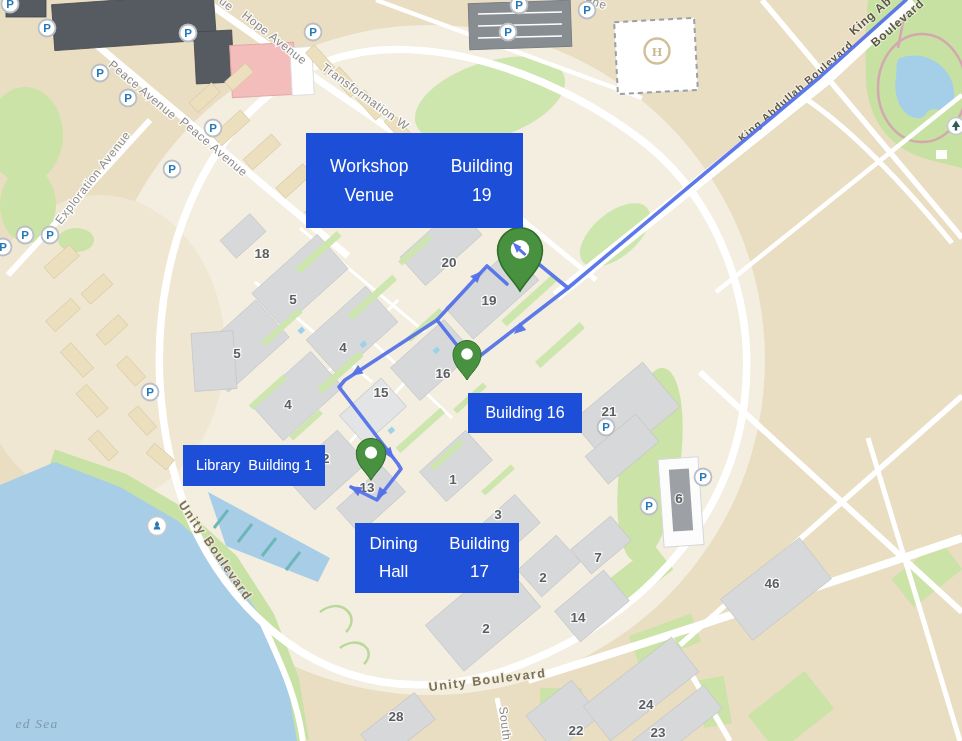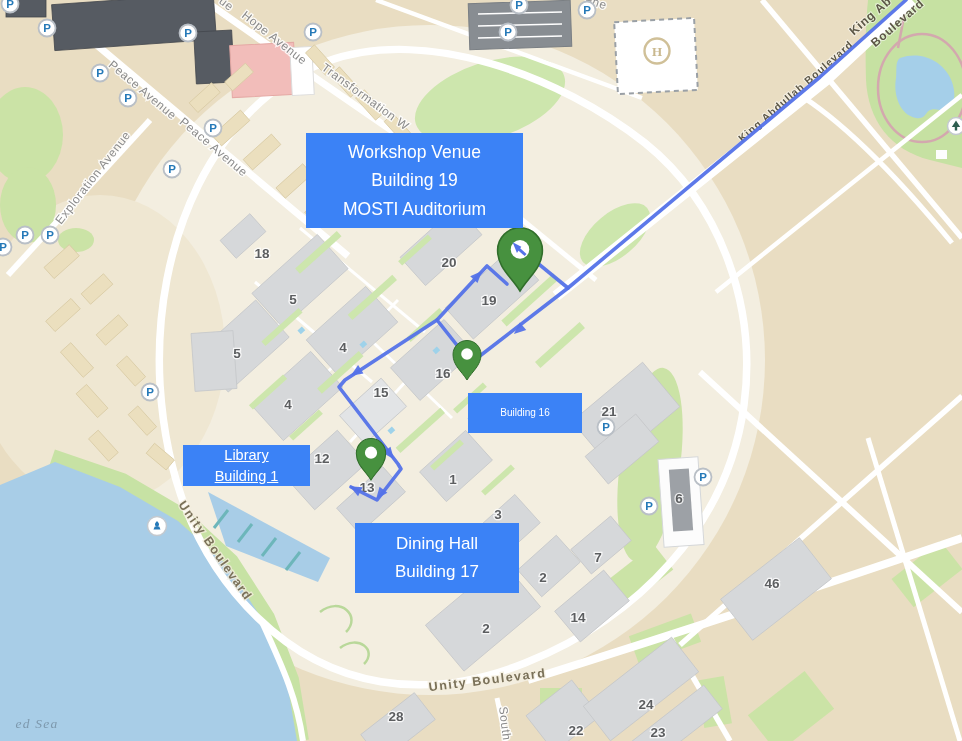--- a/index.html
+++ b/index.html
@@ -9,25 +9,25 @@
   text{font-family:"Liberation Sans",sans-serif;}
   .st-avenue{fill:#8b8b8b;font-size:12px;letter-spacing:.6px;paint-order:stroke;stroke:#ffffff;stroke-width:2.6px;stroke-opacity:.85;}
   .st-blvd{fill:#7a7159;font-size:12.5px;font-weight:700;letter-spacing:1.5px;paint-order:stroke;stroke:#f4eedd;stroke-width:2.6px;stroke-opacity:.8;}
   .st-blvd-sm{fill:#5d5847;font-size:10.5px;font-weight:700;letter-spacing:1px;paint-order:stroke;stroke:#fff;stroke-width:2px;stroke-opacity:.6;}
   .st-blvd-dark{fill:#5d5847;font-size:12px;font-weight:700;letter-spacing:.8px;paint-order:stroke;stroke:#fff;stroke-width:2px;stroke-opacity:.55;}
   .st-water-label{fill:#7d98ad;font-family:"Liberation Serif",serif;font-style:italic;font-size:13.5px;letter-spacing:1.2px;}
   .bnum{fill:#5c5e60;font-size:13.5px;font-weight:700;paint-order:stroke;stroke:#ffffff;stroke-width:2.6px;stroke-opacity:.8;text-anchor:middle;}
   .p-letter{fill:#2579b8;font-size:11.5px;font-weight:700;text-anchor:middle;}
   .h-letter{fill:#c9b88e;font-size:13px;font-weight:700;text-anchor:middle;font-family:"Liberation Serif",serif;}
   
-  .map-label{position:absolute;background:#3b82f6;color:#fff;display:flex;flex-direction:column;
-    align-items:center;justify-content:center;text-align:center;z-index:30;line-height:1.62;}
+  .map-label{position:absolute;background:#1d4ed8;color:#fff;display:flex;flex-direction:row;
+    align-items:center;justify-content:center;text-align:center;z-index:30;line-height:1.62;gap:8px;}
   #lbl-workshop{left:306px;top:133px;width:217px;height:95px;font-size:17.5px;}
-  #lbl-b16{left:468px;top:393px;width:114px;height:40px;font-size:10px;}
-  #lbl-library{left:183px;top:445px;width:127px;height:41px;font-size:14.5px;line-height:1.4;text-decoration:underline;}
+  #lbl-b16{left:468px;top:393px;width:114px;height:40px;font-size:16px;}
+  #lbl-library{left:183px;top:445px;width:142px;height:41px;font-size:14.5px;line-height:1.4;}
   #lbl-dining{left:355px;top:523px;width:164px;height:70px;font-size:17px;}
 </style>
 </head>
 <body>
 
 <div id="map">
 <svg width="962" height="741" viewBox="0 0 962 741">
 
   <g>
     <rect x="0" y="0" width="962" height="741" fill="#e9ddc2"></rect>
@@ -364,21 +364,20 @@
         <g transform="translate(371,480) scale(1.05)">
           <path d="M0,0 C-5.5,-9 -14,-14.5 -14,-25.5 C-14,-33.3 -7.7,-39.5 0,-39.5 C7.7,-39.5 14,-33.3 14,-25.5 C14,-14.5 5.5,-9 0,0 Z" fill="#47913f" stroke="#316e2b" stroke-width="1"></path>
           <circle cx="0" cy="-26" r="5.8" fill="#ffffff"></circle>
         </g>
       </g>
 </svg>
 
   <div class="map-label" id="lbl-workshop">
     <div>Workshop Venue</div>
     <div>Building 19</div>
-    <div>MOSTI Auditorium</div>
   </div>
   <div class="map-label" id="lbl-b16">
     <div>Building 16</div>
   </div>
   <div class="map-label" id="lbl-library">
     <div>Library</div>
     <div>Building 1</div>
   </div>
   <div class="map-label" id="lbl-dining">
     <div>Dining Hall</div>

